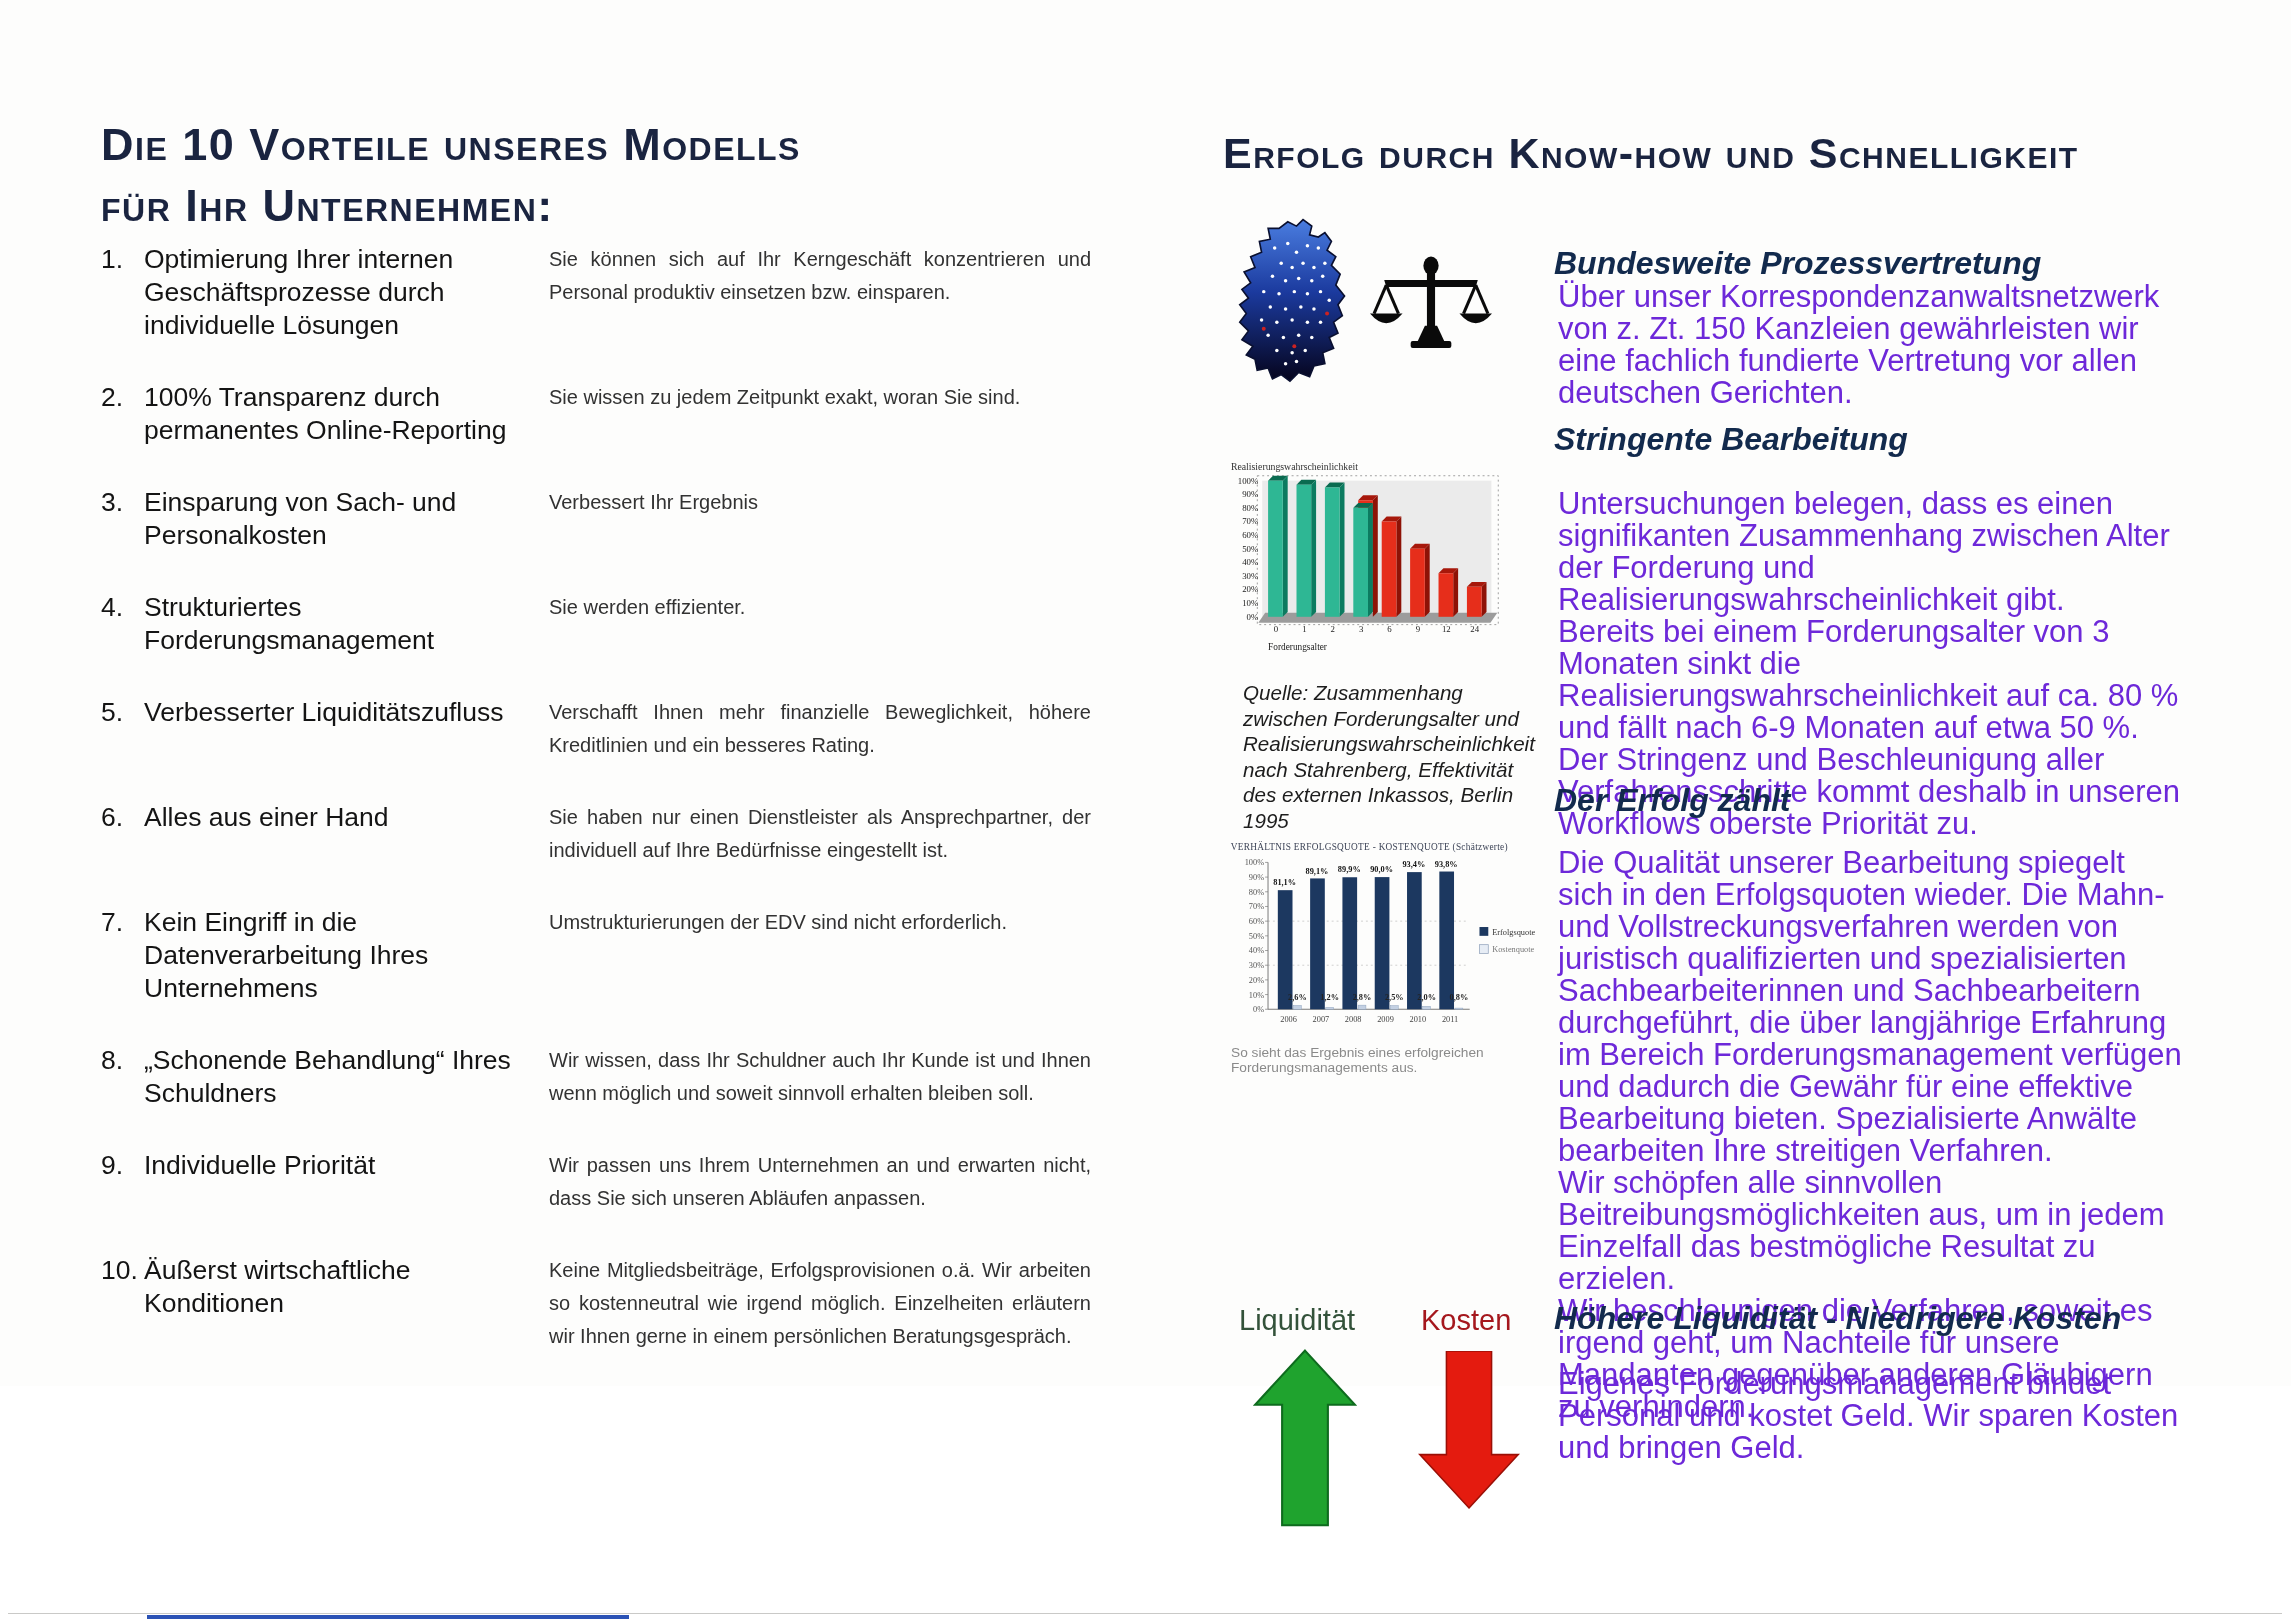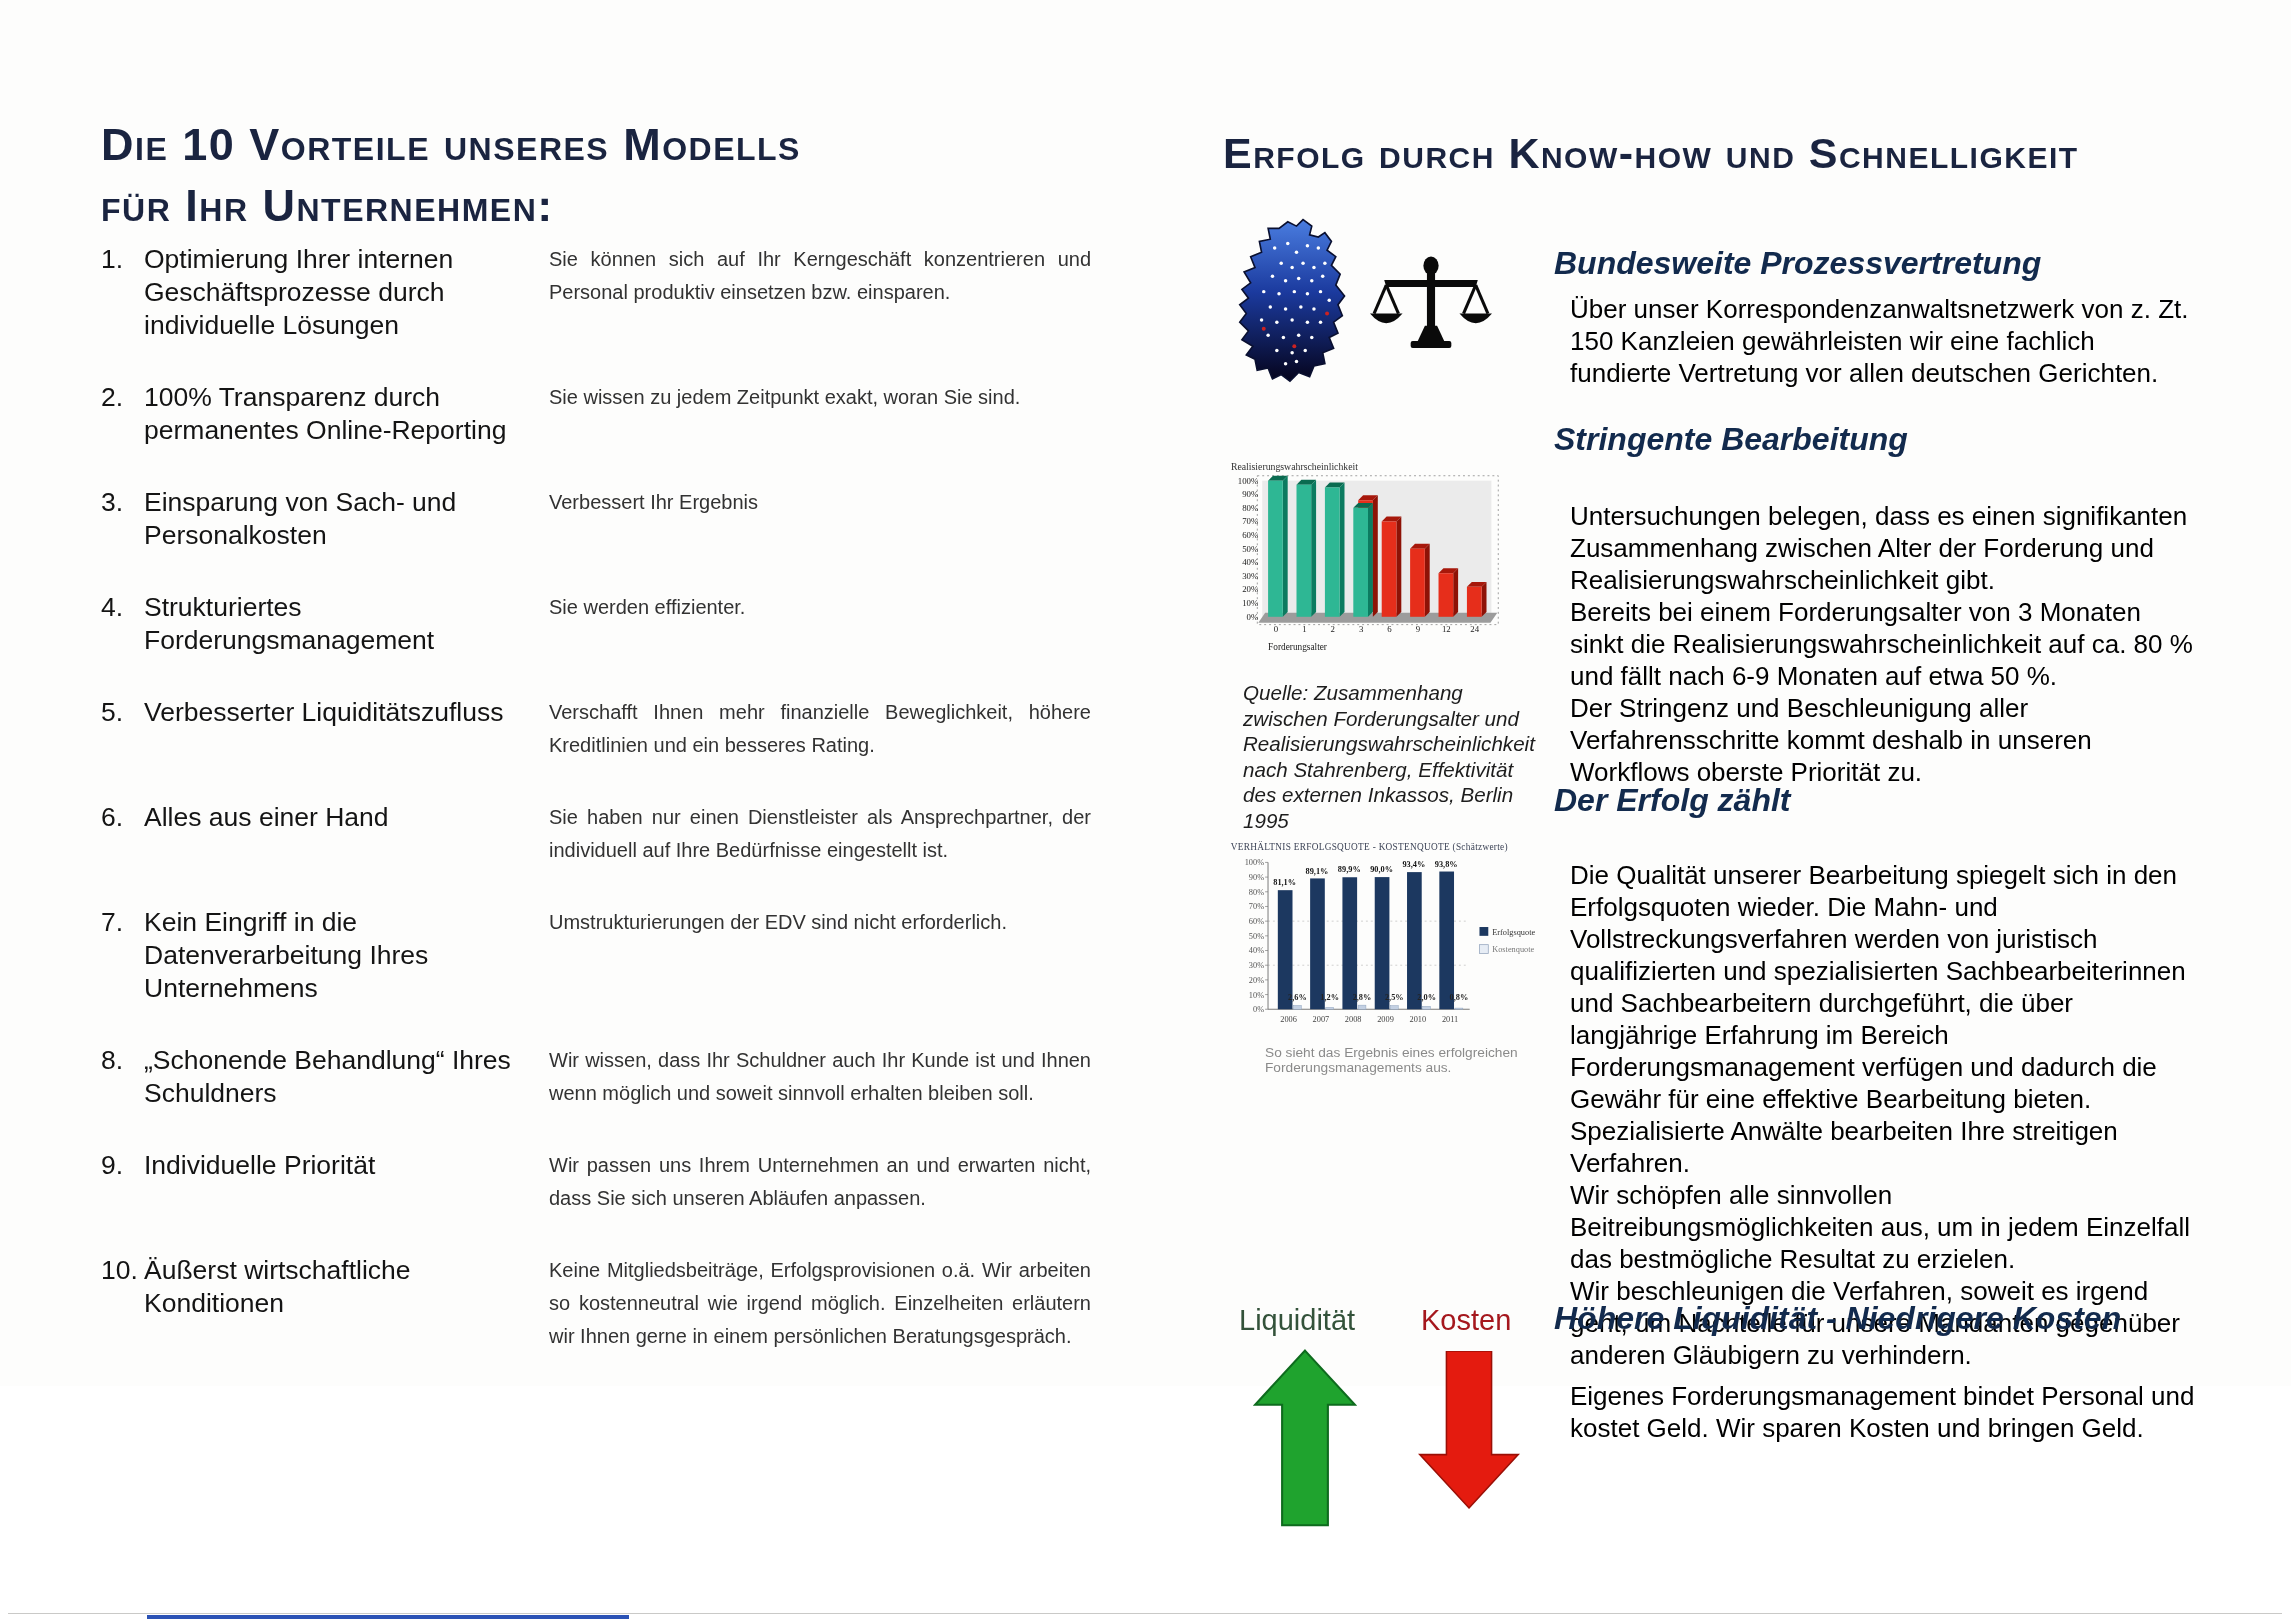--- a/index.html
+++ b/index.html
@@ -48,22 +48,22 @@
   }
 
   
   .sec-heading{
     position:absolute;left:1554px;width:647px;
     font-size:32px;font-weight:700;font-style:italic;
     color:#122a4d;margin:0;
   }
   .sec-body{
     position:absolute;left:1554px;width:627px;
-    font-size:26px;line-height:32px;color:#000000;
-    white-space:pre-line;margin:16px;
+    font-size:31px;line-height:32px;color:#6d28d9;
+    white-space:pre-line;margin:4px;
   }
   #sec1-heading{top:216px;margin-top:29px;}
   #sec1-body{top:277px;}
   #sec2-heading{top:421px;}
   #sec2-body{top:484px;}
   #sec3-heading{top:782px;}
   #sec3-body{top:843px;}
   #sec4-heading{top:1300px;}
   #sec4-body{top:1364px;}
 
@@ -72,21 +72,21 @@
   #germany-map{left:1231px;top:214px;width:131px;height:188px;}
   #scales{left:1370px;top:243px;width:122px;height:135px;}
   #chart1{left:1225px;top:457px;width:288px;height:206px;}
   #chart1-caption{
     position:absolute;left:1243px;top:680px;width:286px;
     font-size:20.6px;line-height:25.5px;font-style:italic;color:#1d1d1d;
   }
   #chart2{left:1223px;top:835px;width:325px;height:233px;}
   #chart2-caption{
     position:absolute;left:1231px;top:1045px;width:333px;
-    font-size:13.7px;color:#8a8a8a;margin-left:34px;
+    font-size:13.7px;color:#8a8a8a;
   }
 
   
   .arrow-label{
     position:absolute;font-size:29px;
   }
   #label-liquiditaet{left:1239px;top:1304px;color:#33523a;}
   #label-kosten{left:1421px;top:1304px;color:#a5171d;}
   #arrow-up{left:1253px;top:1347px;width:104px;height:184px;}
   #arrow-down{left:1417px;top:1351px;width:104px;height:159px;}

